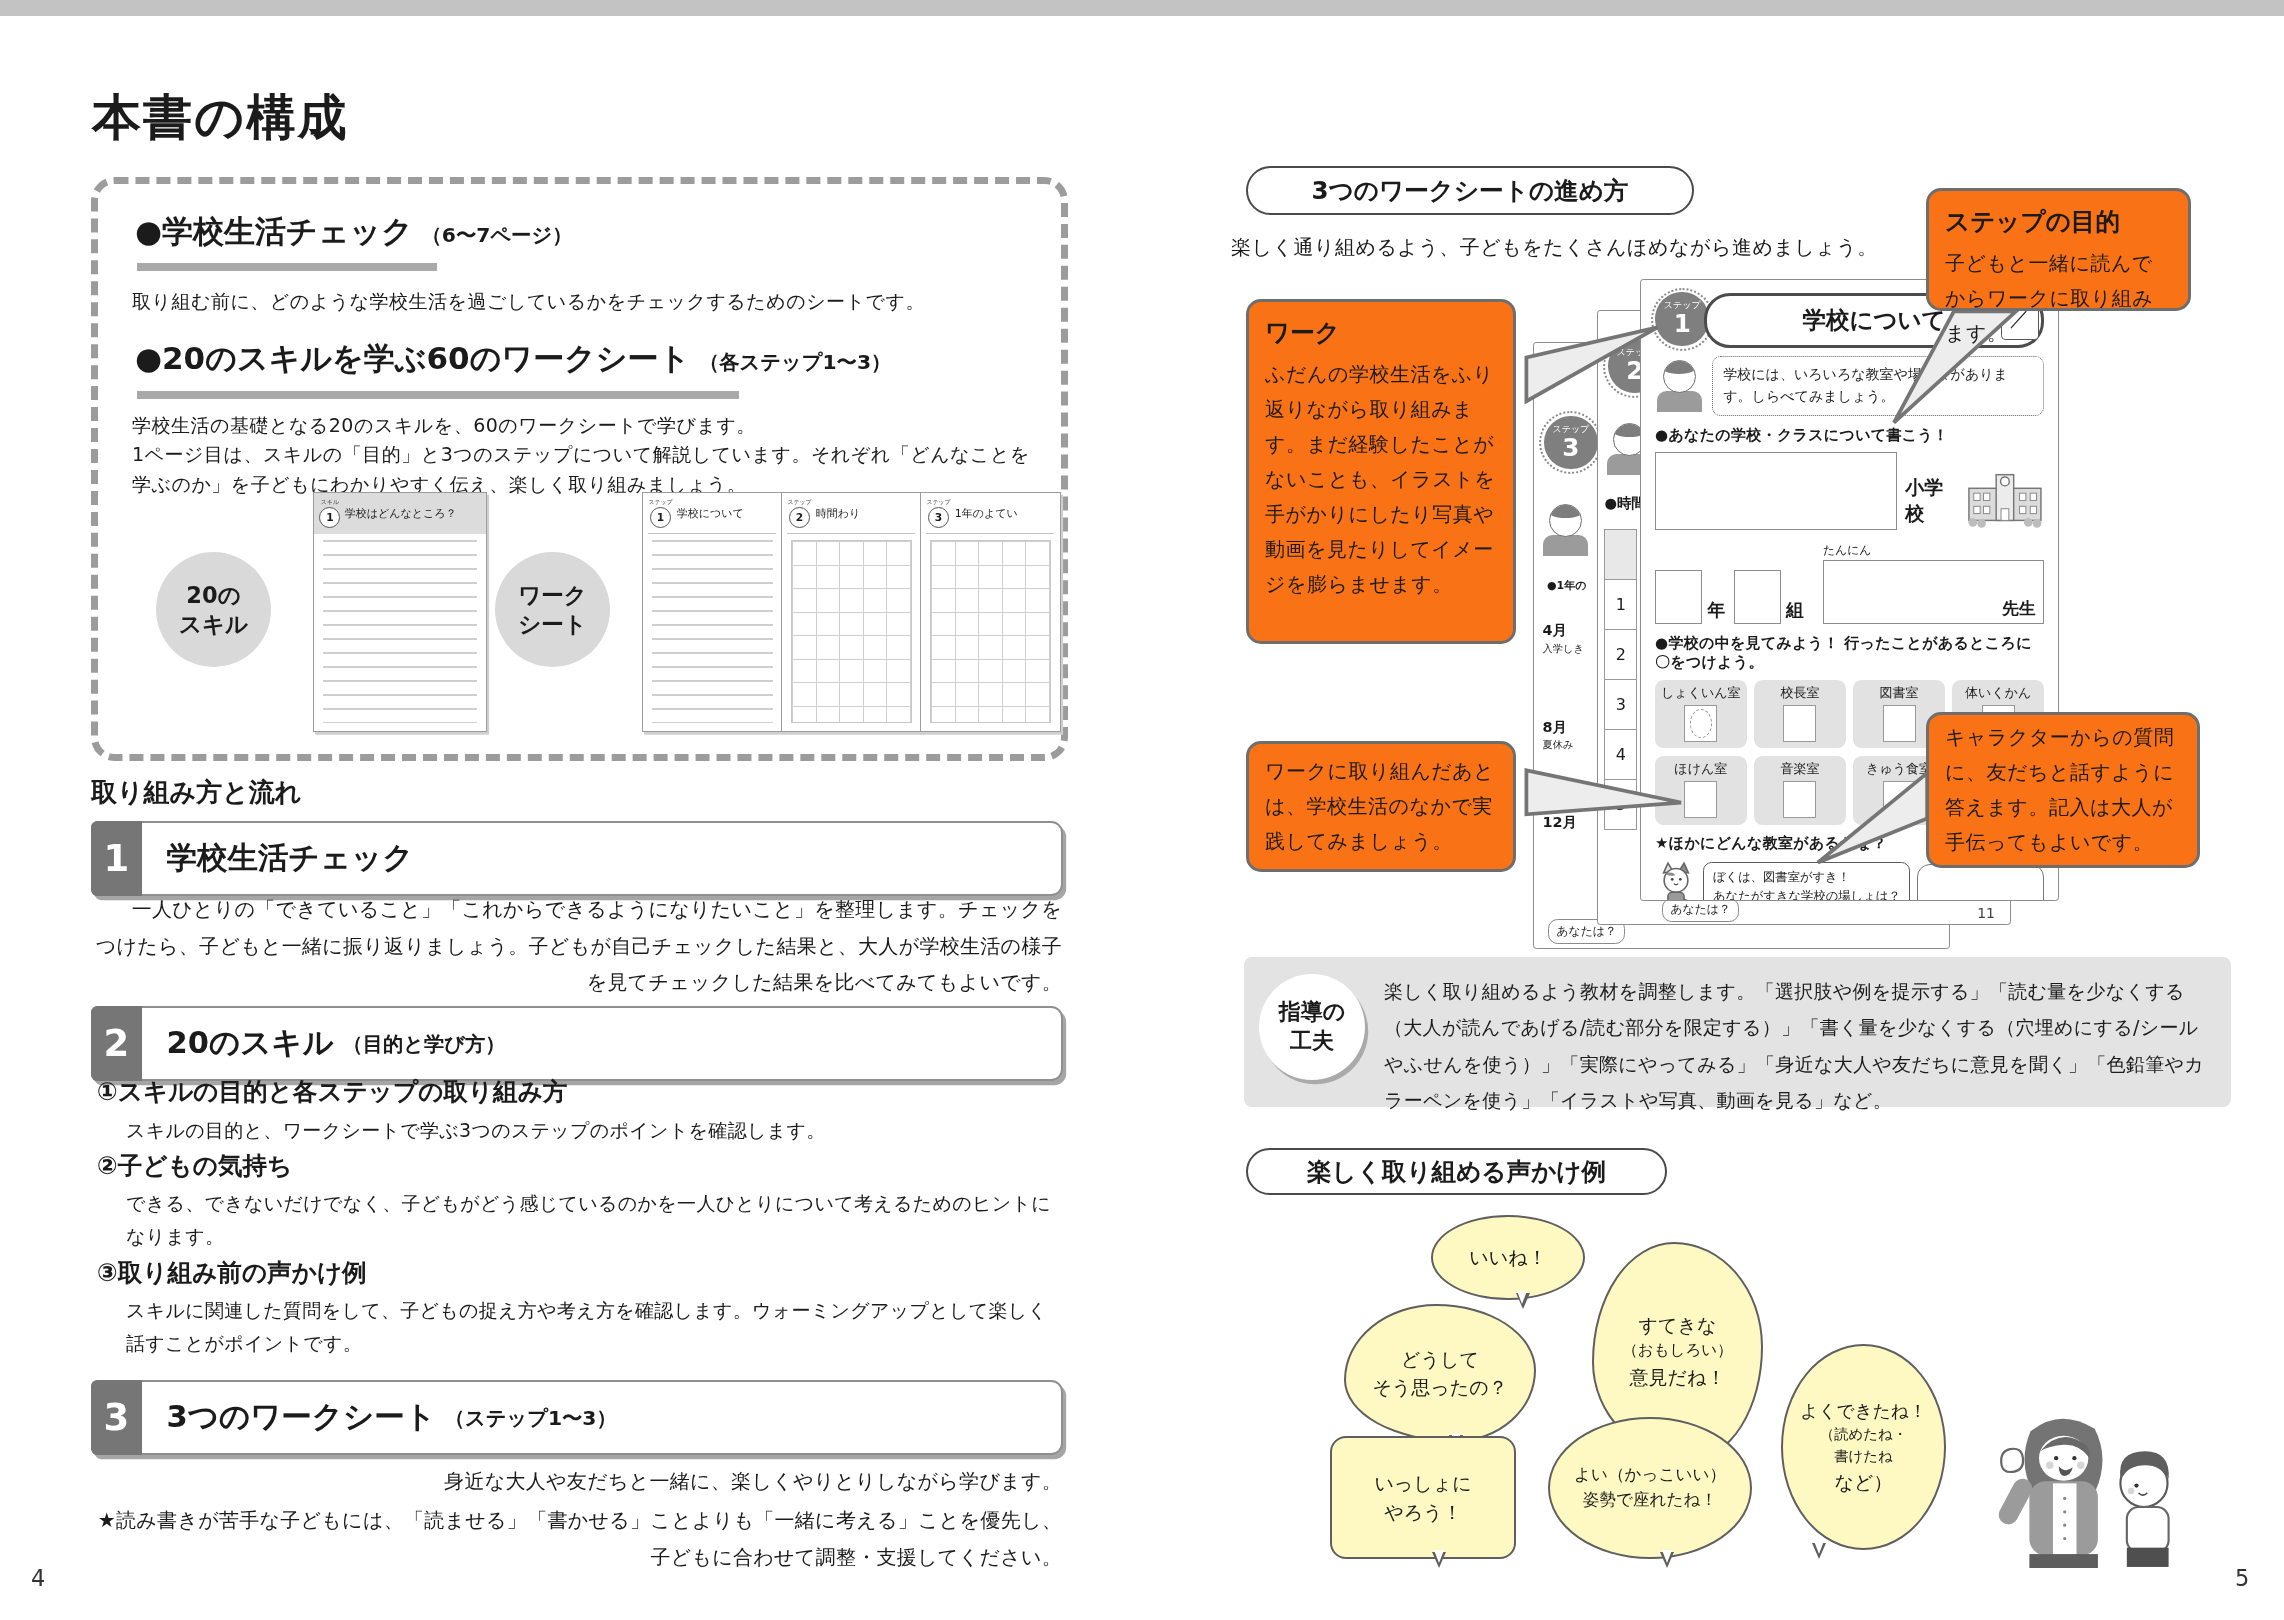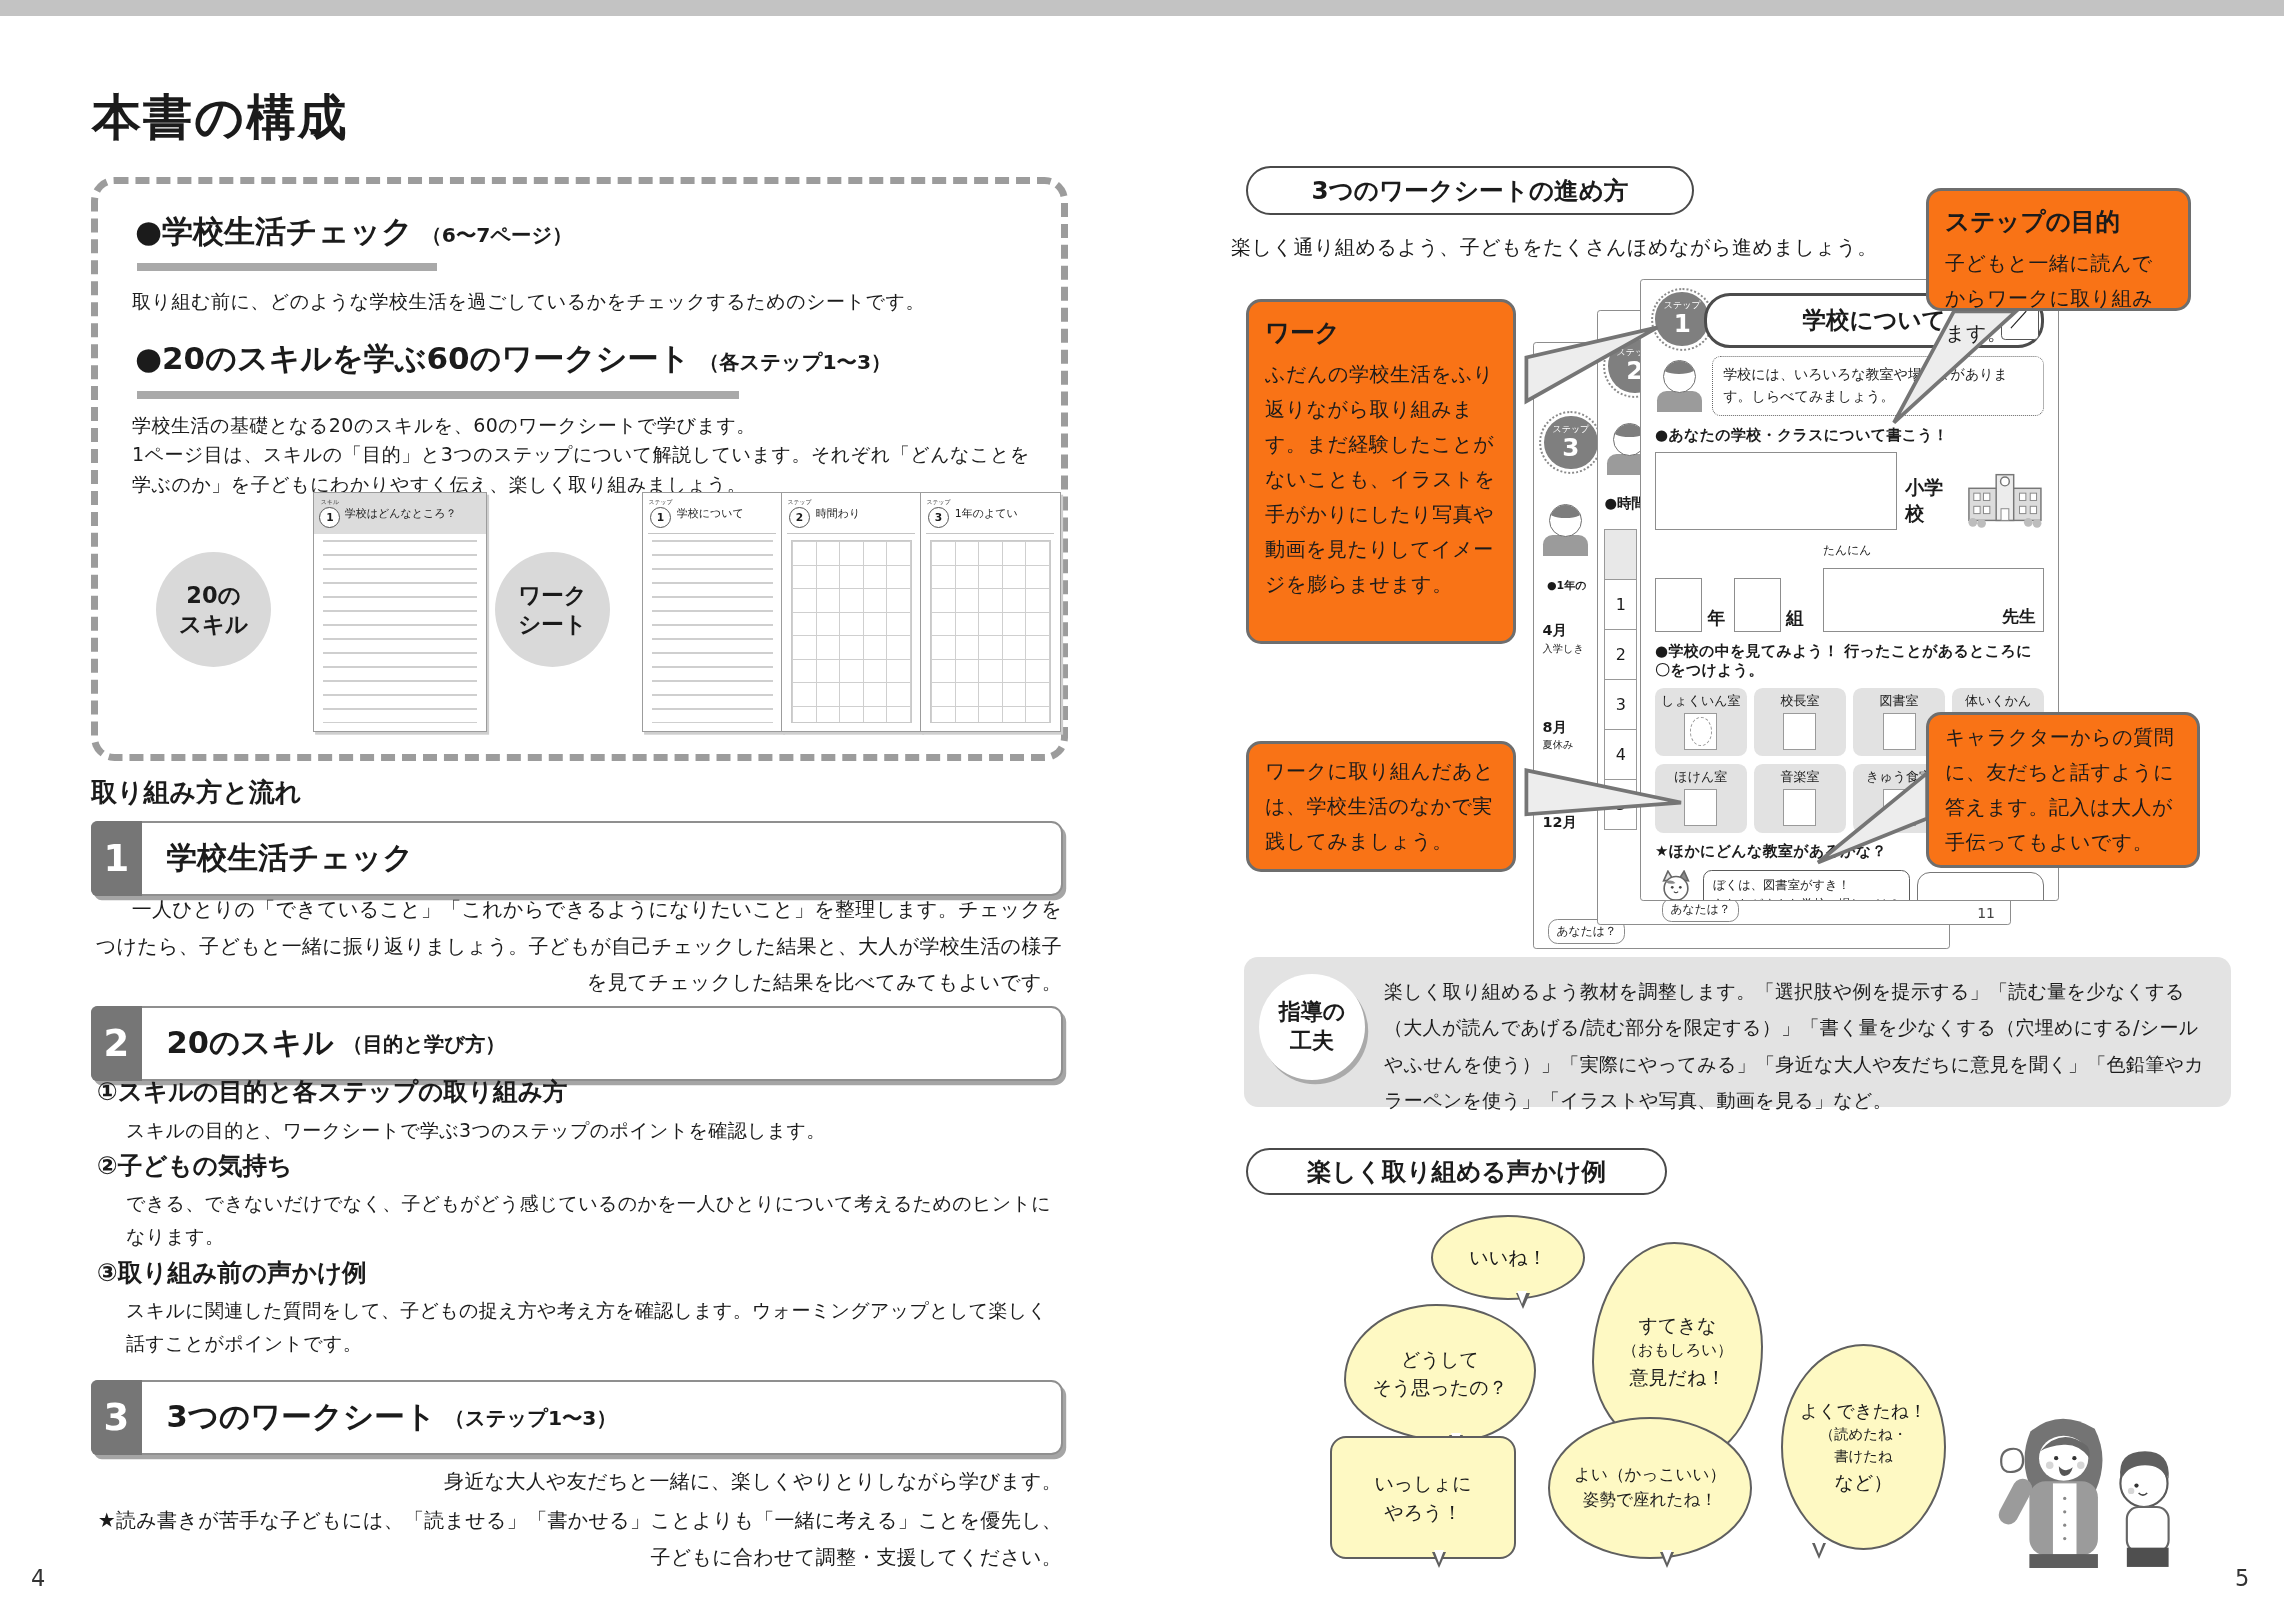--- a/index.html
+++ b/index.html
@@ -71,38 +71,38 @@
   .dottedbox{flex:1;border:1.6px dotted #666;border-radius:8.6px;padding:7.5px 10.7px;font-size:14px;line-height:1.55;}
   .wsq{font-size:15px;font-weight:600;margin-top:9.6px;letter-spacing:0.3px;}
   .bigrow{display:flex;align-items:flex-end;gap:8.6px;margin-top:7.5px;}
   .bigbox{width:246px;height:76px;border:1.6px solid #8d8d8d;background:#fff;}
   .schoolwrap{margin-left:auto;display:flex;align-items:flex-end;gap:5.4px;}
   .schoollab{font-size:19px;font-weight:700;margin-bottom:3.2px;}
   .wsrow2{display:flex;align-items:flex-end;margin-top:13px;}
   .nb{width:45px;height:52px;border:1.6px solid #8d8d8d;background:#fff;}
   .nl{font-size:17.7px;font-weight:700;margin:0 8.6px 2.1px 5.4px;}
   .twrap{flex:1;margin-left:10.7px;display:flex;flex-direction:column;}
-  .tlab{font-size:11.8px;margin-bottom:9px;}
+  .tlab{font-size:11.8px;margin-bottom:1px;}
   .tbox{height:62px;border:1.6px solid #8d8d8d;background:#fff;position:relative;}
   .sensei{position:absolute;right:7.5px;bottom:3.2px;font-size:16.6px;font-weight:700;}
   .roomgrid{display:grid;grid-template-columns:repeat(4,1fr);gap:7.5px;margin-top:7.5px;}
   .room{background:#e2e2e2;border-radius:8.6px;display:flex;flex-direction:column;align-items:center;padding:4.3px 2.1px 6.4px;}
   .room .rl{font-size:13px;}
   .room .rb{width:31px;height:35px;background:#fff;border:1.6px solid #9a9a9a;margin-top:3.2px;
             display:flex;align-items:center;justify-content:center;}
   .dashcirc{width:20.3px;height:27px;border:1.6px dashed #9a9a9a;border-radius:50%;}
   .catrow{display:flex;align-items:flex-start;gap:6.4px;margin-top:8.6px;}
   .catbub{border:1.6px solid #5a5a5a;border-radius:8.6px;padding:5.4px 8.6px;font-size:12.3px;line-height:1.5;white-space:nowrap;}
   .reply{flex:1;height:54px;border:1.6px solid #777;border-radius:13px;margin-top:2.1px;}
   .backfrag{position:absolute;white-space:nowrap;}
   .gridcol{position:absolute;display:flex;flex-direction:column;}
   .gridcol .gc{width:31px;height:49px;border:1.1px solid #999;border-top:none;display:flex;align-items:center;justify-content:center;font-size:16px;}
   .gridcol .gc:first-child{border-top:1.1px solid #999;background:#e8e8e8;}
   .anatabox{position:absolute;border:1.6px solid #8a8a8a;border-radius:9.6px;padding:3.2px 7.5px;font-size:11.8px;background:#fff;white-space:nowrap;}
-  .guidance{left:1244px;top:957px;width:987px;height:150px;background:#e3e3e3;border-radius:14px;z-index:0;}
+  .guidance{left:1244px;top:957px;width:987px;height:150px;background:#e3e3e3;border-radius:8px;z-index:0;}
   .gcircle{position:absolute;left:15px;top:17px;width:106px;height:106px;background:#fff;border-radius:50%;
            box-shadow:3.2px 4.3px 0 rgba(0,0,0,0.25);display:flex;flex-direction:column;align-items:center;justify-content:center;
            font-size:22px;font-weight:700;line-height:1.3;}
   .gbody{position:absolute;left:140px;right:21.4px;top:16px;font-size:19px;line-height:1.92;letter-spacing:0.3px;}
   .bub{position:absolute;background:#fef9c3;border:2.7px solid #5f5f5f;display:flex;flex-direction:column;
        align-items:center;justify-content:center;text-align:center;z-index:2;}
   .oval{border-radius:50%;}
   .cloud{border-radius:48% 52% 42% 58% / 55% 48% 52% 45%;}
   .rrect{border-radius:16px;}
   .bub span{font-size:19px;line-height:1.5;}

